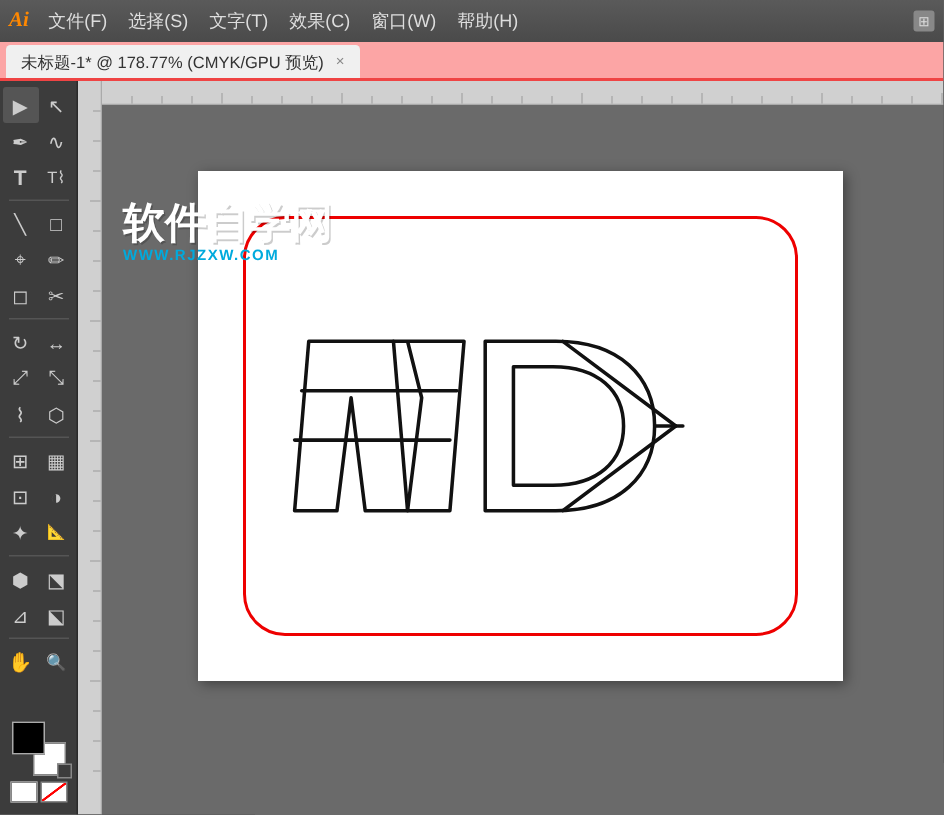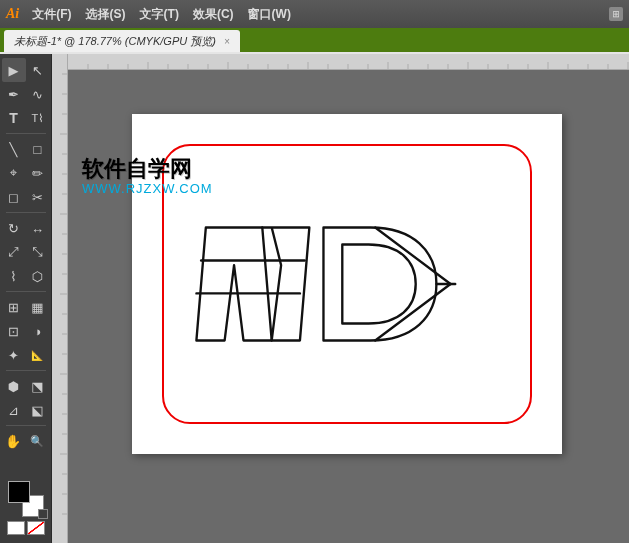--- a/index.html
+++ b/index.html
@@ -28,21 +28,20 @@
       font-weight: bold;
       font-size: 14px;
       margin-right: 6px;
       font-family: Georgia, serif;
     }
     #menu-bar {
       display: flex;
       align-items: flex-start;
       flex: 1;
       height: 100%;
-      font-weight: bold;
     }
     .menu-item {
       color: #ddd;
       font-size: 12px;
       padding: 0 7px;
       height: 100%;
       display: flex;
       align-items: center;
       cursor: pointer;
     }
@@ -61,26 +60,25 @@
       justify-content: center;
       color: #ddd;
       font-size: 9px;
       cursor: pointer;
     }
 
     
     #tab-bar {
       width: 100%;
       height: 26px;
-      background: #4d7c0f;
+      background: #fca5a5;
       display: flex;
       align-items: flex-end;
       padding: 0 4px;
-      border-bottom: 2px solid #e5e5e5;
-      font-style: italic;
+      border-bottom: 2px solid #ef4444;
     }
     .tab {
       height: 22px;
       background: #f0f0f0;
       border-radius: 3px 3px 0 0;
       display: flex;
       align-items: center;
       padding: 0 10px;
       font-size: 11px;
       color: #333;
@@ -256,44 +254,45 @@
 
     
     #watermark {
       position: absolute;
       top: 80px;
       left: 30px;
       z-index: 10;
       pointer-events: none;
     }
     #watermark-text {
-      font-size: 22px;
+      font-size: 28px;
       font-weight: bold;
-      color: #000000;
+      color: #ffffff;
       text-shadow: 1px 1px 0 rgba(0,0,0,0.2);
       line-height: 1.1;
-      margin-top: 23px;
     }
     #watermark-sub {
-      font-size: 13px;
+      font-size: 10px;
       color: #00aadd;
       letter-spacing: 1px;
+      font-weight: bold;
     }
   </style>
 </head>
 <body>
 
 <div id="title-bar">
   <span id="app-logo">Ai</span>
   <div id="menu-bar">
     <span class="menu-item">文件(F)</span>
     <span class="menu-item">选择(S)</span>
     <span class="menu-item">文字(T)</span>
     <span class="menu-item">效果(C)</span>
     <span class="menu-item">窗口(W)</span>
+    <span class="menu-item">帮助(H)</span>
   </div>
   <div class="window-controls">
     <div class="win-btn">⊞</div>
   </div>
 </div>
 
 <div id="tab-bar">
   <div class="tab">
     <span>未标题-1* @ 178.77% (CMYK/GPU 预览)</span>
     <span class="tab-close">×</span>

